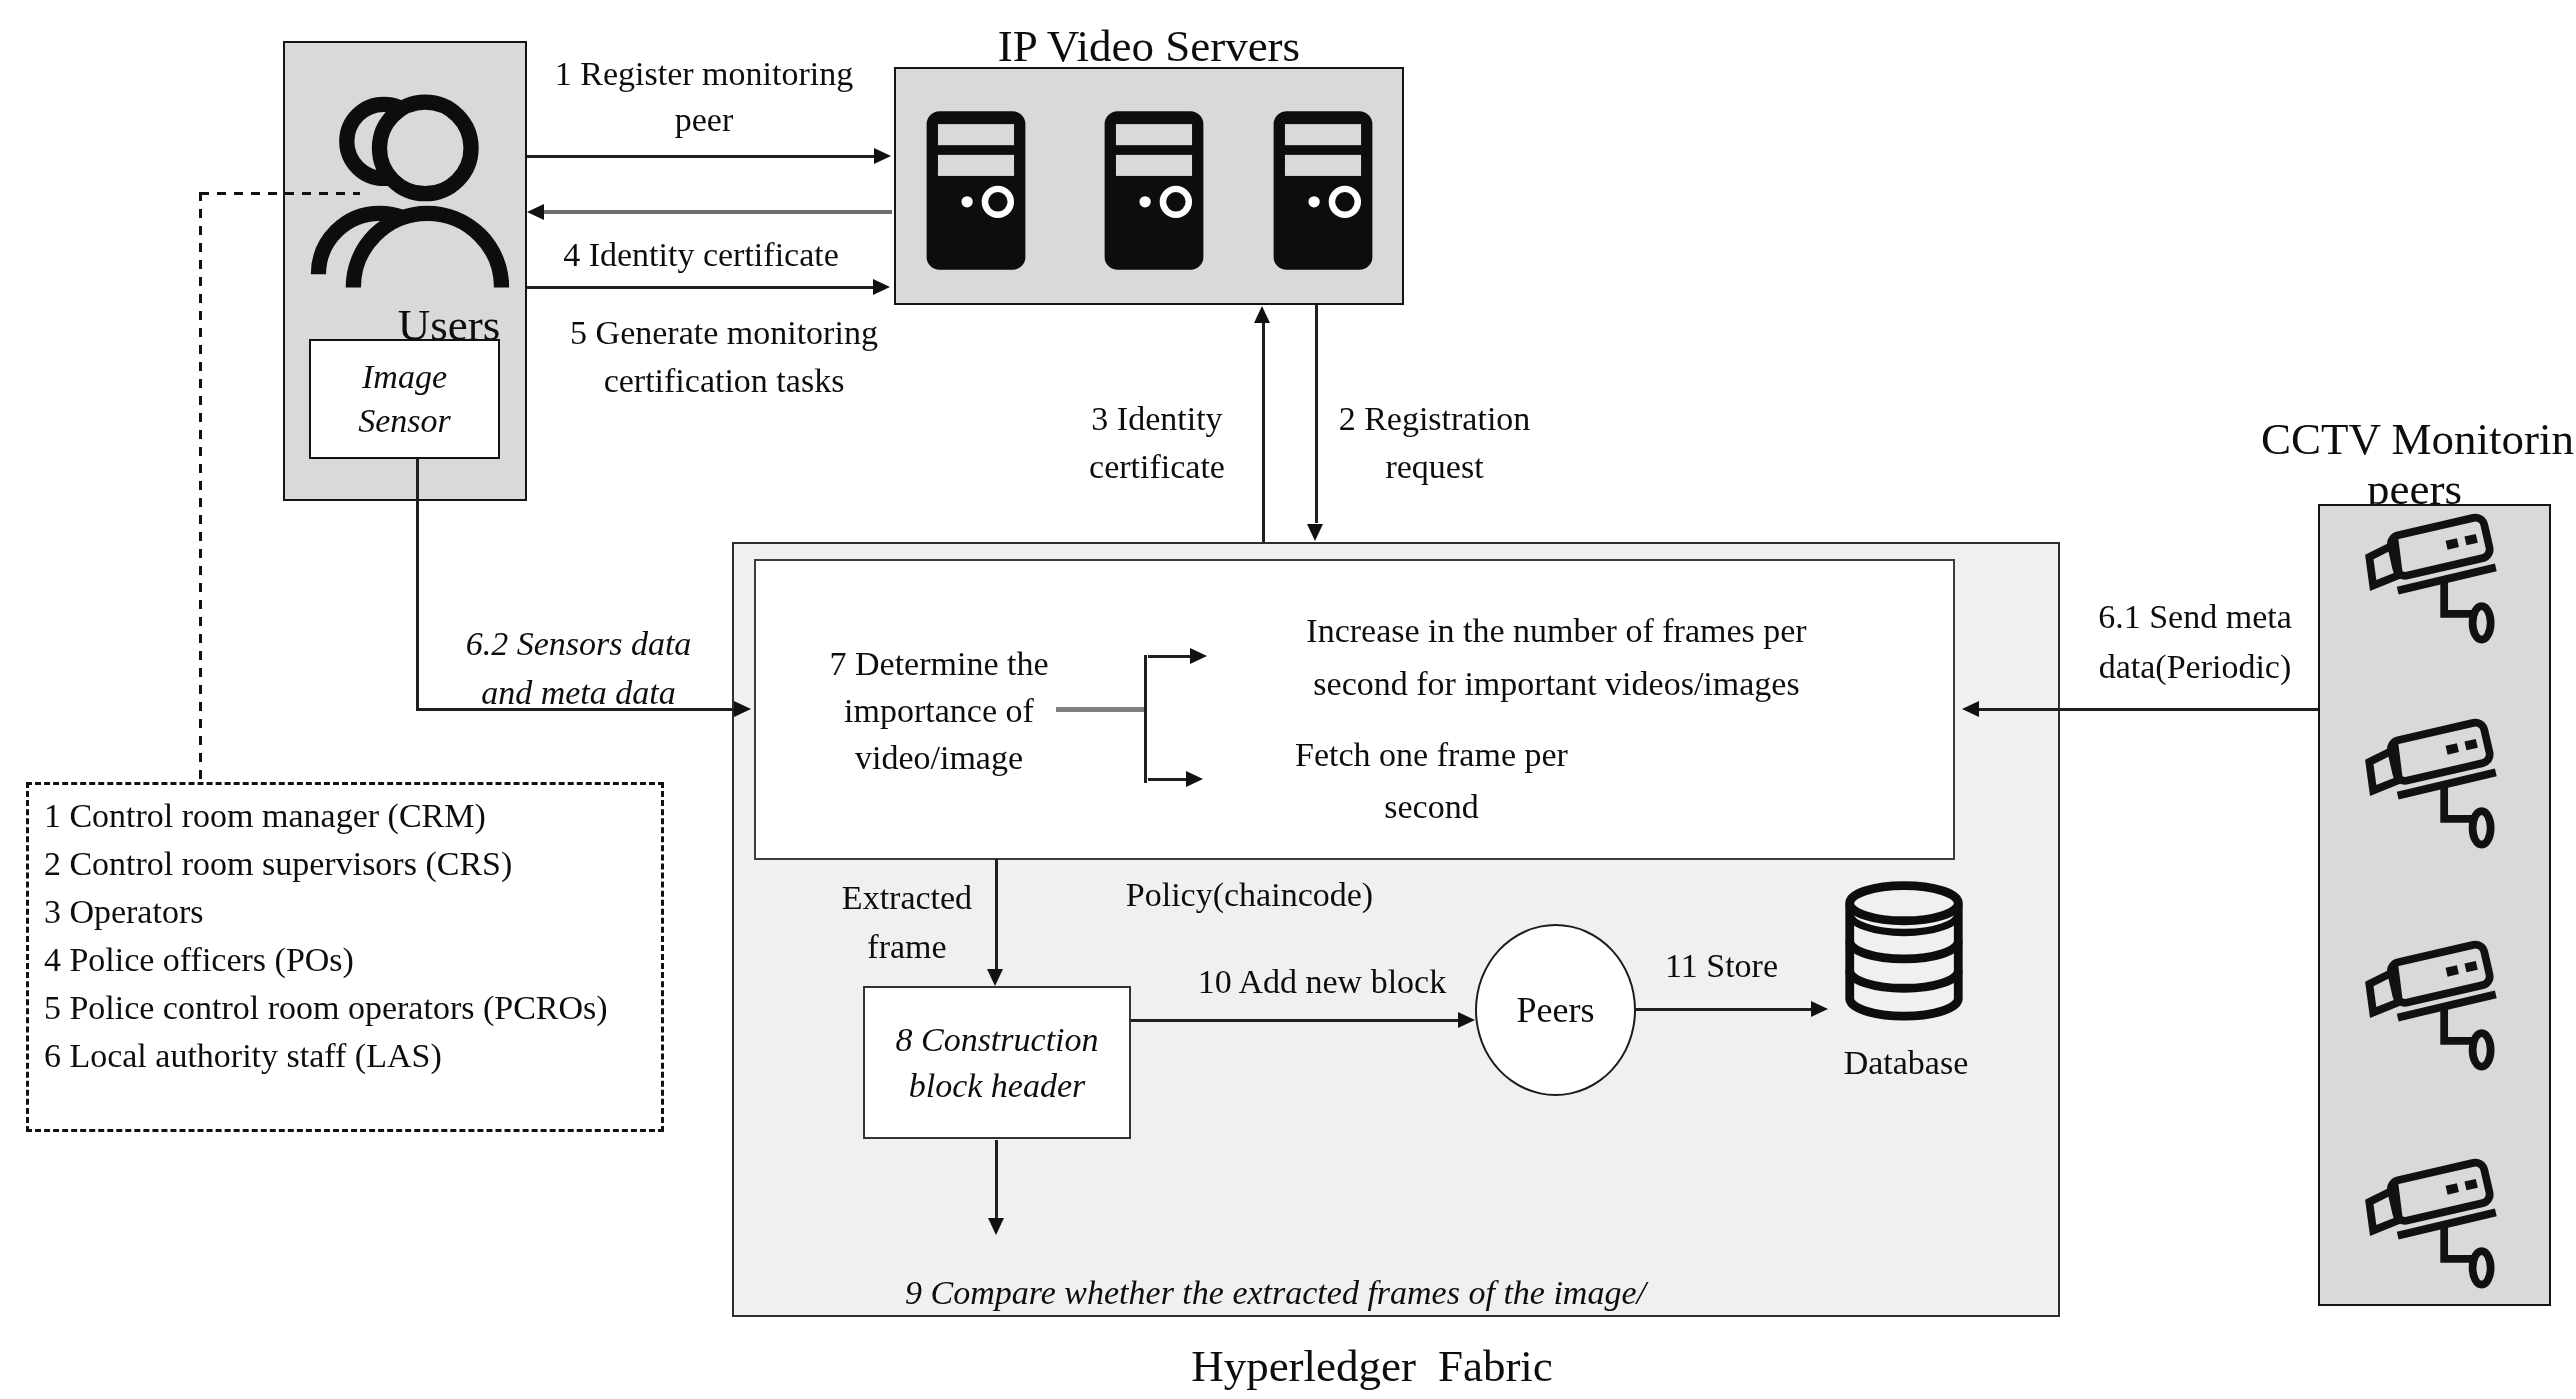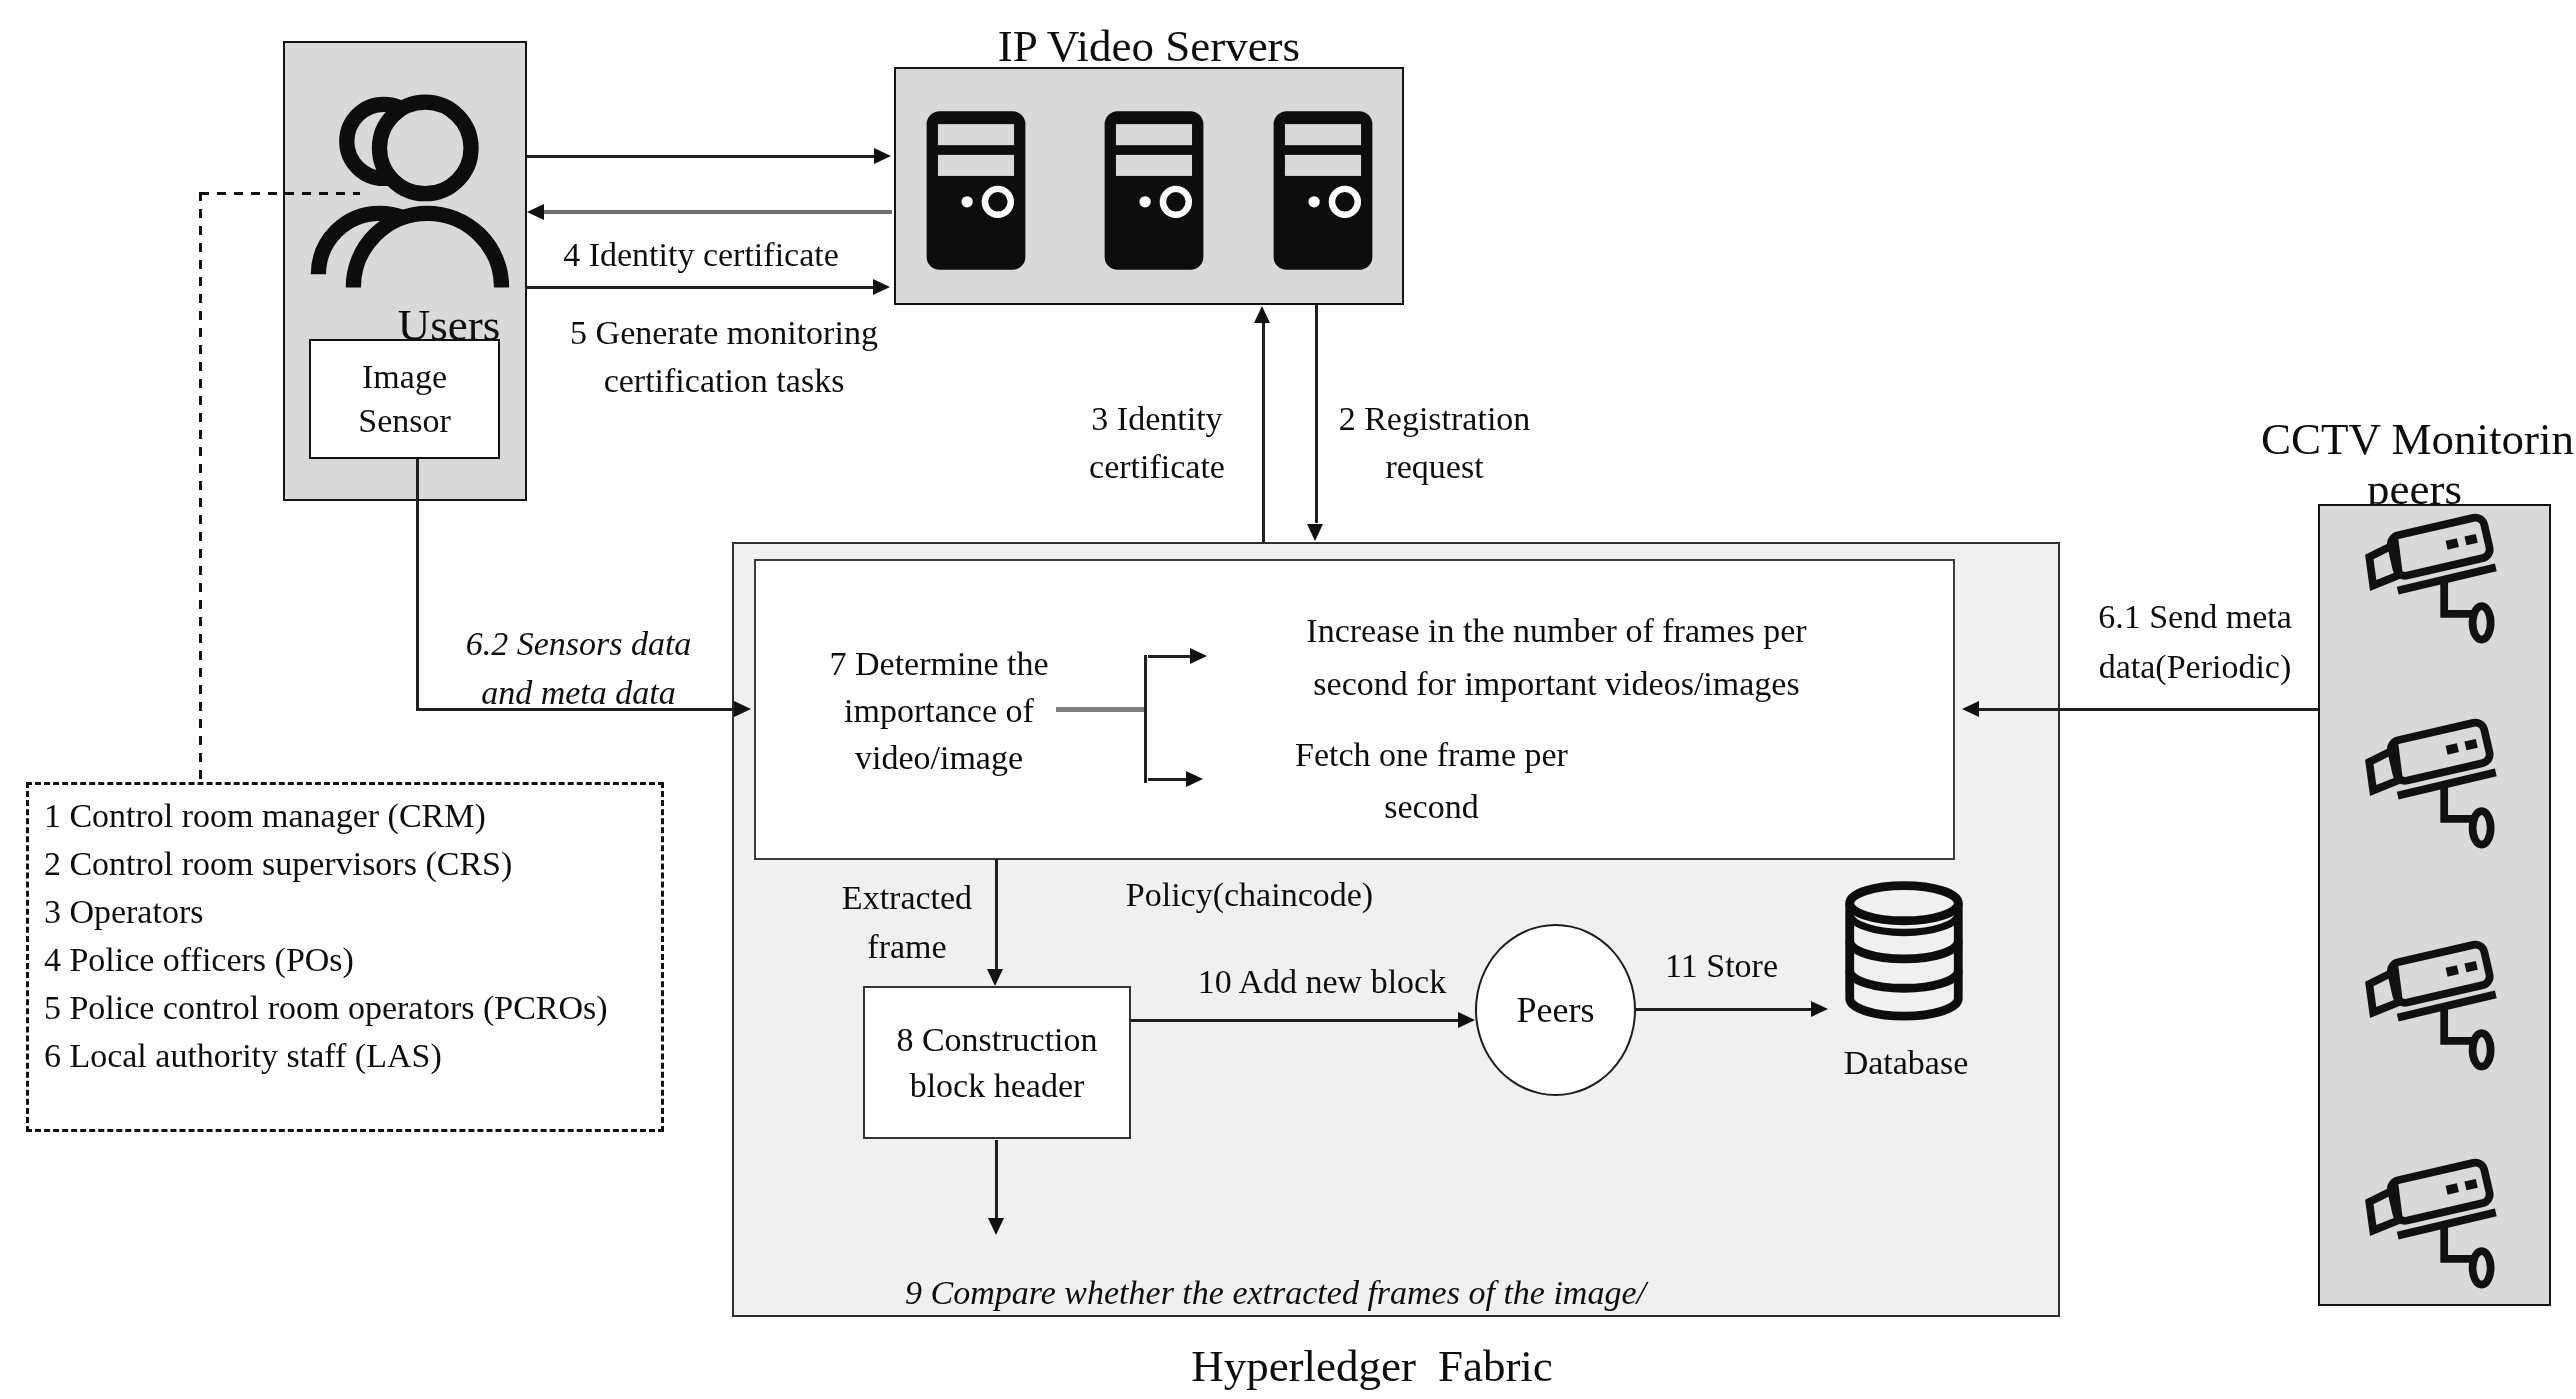--- a/index.html
+++ b/index.html
@@ -20,21 +20,21 @@
   .ah-r{position:absolute;width:0;height:0;border-top:8.6px solid transparent;border-bottom:8.6px solid transparent;border-left:17px solid #111;}
   .ah-l{position:absolute;width:0;height:0;border-top:8.6px solid transparent;border-bottom:8.6px solid transparent;border-right:17px solid #111;}
   .ah-u{position:absolute;width:0;height:0;border-left:8.6px solid transparent;border-right:8.6px solid transparent;border-bottom:17px solid #111;}
   .ah-d{position:absolute;width:0;height:0;border-left:8.6px solid transparent;border-right:8.6px solid transparent;border-top:17px solid #111;}
   .dash-h{position:absolute;height:2.6px;background:repeating-linear-gradient(90deg,#111 0 9.3px,transparent 9.3px 17px);}
   .dash-v{position:absolute;width:2.6px;background:repeating-linear-gradient(180deg,#111 0 9.3px,transparent 9.3px 17px);}
   .roles{position:absolute;border:3.3px dashed #111;box-sizing:border-box;padding:6.6px 14.5px;}
   .roles .role-item{font-size:34px;line-height:48px;}
   .ellipse{position:absolute;background:#ffffff;border:2.6px solid #1c1c1c;border-radius:50%;
     display:flex;align-items:center;justify-content:center;box-sizing:border-box;font-size:36px;}
-  .cbox{display:flex;flex-direction:column;align-items:center;justify-content:center;text-align:left;}
+  .cbox{display:flex;flex-direction:column;align-items:center;justify-content:center;text-align:left;font-style:italic;}
   .t54{font-size:45px;}
 </style>
 </head>
 <body>
 
 <div id="canvas">
 
   <div class="panel" style="left:283px;top:41px;width:244px;height:460px;"></div>
   <svg class="abs" style="left:301px;top:81px;" width="218" height="221" viewBox="0 0 100 100">
     <circle cx="38" cy="27" r="17" fill="none" stroke="#0d0d0d" stroke-width="7"></circle>
@@ -69,20 +69,24 @@
     <circle cx="45" cy="57" r="8" fill="none" stroke="#ffffff" stroke-width="4"></circle>
   </svg>
   <svg class="abs" style="left:1272px;top:107px;" width="102" height="167" viewBox="0 0 63 100">
     <rect x="1" y="1" width="61" height="98" rx="8" fill="#0d0d0d"></rect>
     <rect x="8" y="9" width="47" height="13" fill="#d9d9d9"></rect>
     <rect x="8" y="28" width="47" height="13" fill="#d9d9d9"></rect>
     <circle cx="26" cy="57" r="3.5" fill="#ffffff"></circle>
     <circle cx="45" cy="57" r="8" fill="none" stroke="#ffffff" stroke-width="4"></circle>
   </svg>
 
+  <div class="lbl" style="left:529px;top:51px;width:350px;line-height:46px;">
+    <div>1 Register monitoring</div>
+    <div>peer</div>
+  </div>
   <div class="hline" style="left:527px;top:155px;width:347px;"></div>
   <div class="ah-r" style="left:874px;top:148px;"></div>
 
   <div class="ah-l" style="left:527px;top:204px;"></div>
   <div class="hline gray" style="left:544px;top:210px;width:348px;height:4px;"></div>
   <div class="lbl" style="left:526px;top:233px;width:350px;">
     <div>4 Identity certificate</div>
   </div>
 
   <div class="hline" style="left:527px;top:286px;width:346px;"></div>

